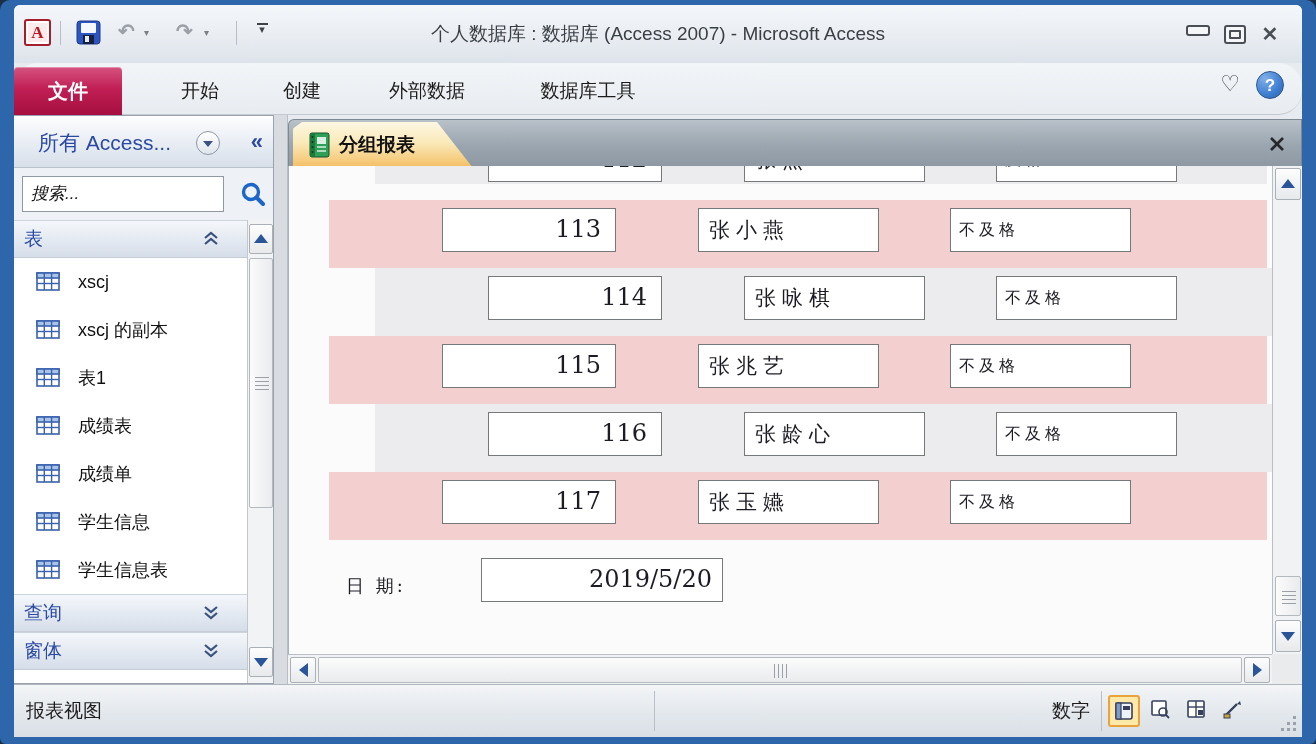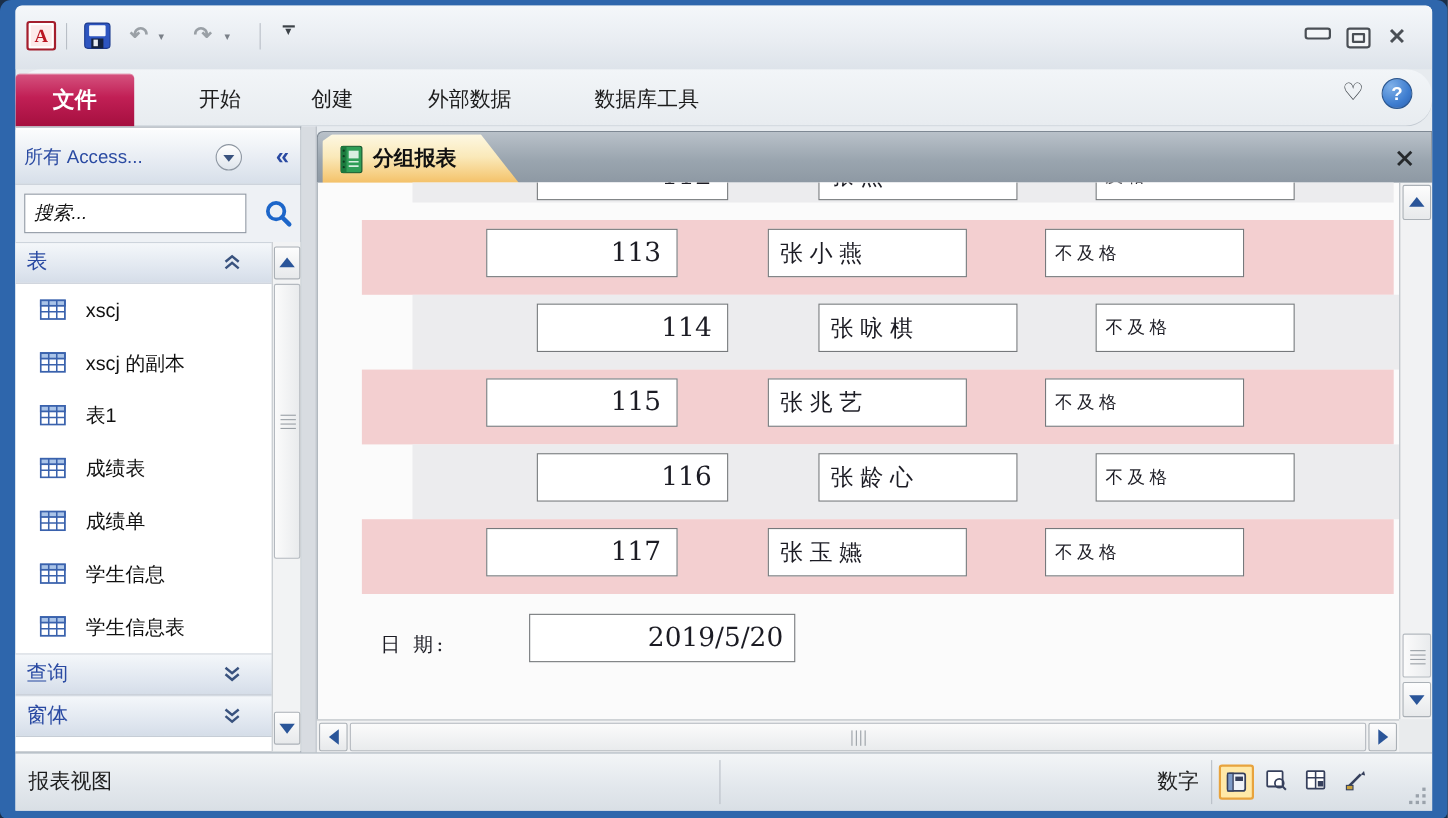--- a/index.html
+++ b/index.html
@@ -44,21 +44,21 @@
   .heart { position:absolute; right:62px; top:8px; font-size:22px; color:#3c4248; }
   .help-btn { position:absolute; right:18px; top:8px; width:28px; height:28px; border-radius:50%;
     background:radial-gradient(circle at 30% 25%,#7fb0e8,#3f7ed0 60%,#2c5fae);
     border:1px solid #2a568f; color:#fff; font-weight:bold; font-size:17px; text-align:center; line-height:27px; }
 
   
   .nav { position:absolute; left:0; top:110px; width:260px; bottom:53px; background:#fff;
     border:1px solid #9aa3ad; border-left:none; }
   .nav-header { position:absolute; left:0; top:2px; width:100%; height:50px;
     background:linear-gradient(180deg,#fbfcfd,#e2e8f0 70%,#d7dfe9); border-bottom:1px solid #b9c2cc; }
-  .nav-title { position:absolute; left:8px; top:0; height:50px; line-height:50px; font-size:17px; color:#2a4aa2; white-space:nowrap; }
+  .nav-title { position:absolute; left:24px; top:0; height:50px; line-height:50px; font-size:21px; color:#2a4aa2; white-space:nowrap; }
   .nav-drop { position:absolute; left:182px; top:13px; width:24px; height:24px; border-radius:50%;
     border:1px solid #8e97a2; background:linear-gradient(#ffffff,#dfe5ec); text-align:center; }
   .nav-drop svg { margin-top:8px; }
   .nav-collapse { position:absolute; right:10px; top:0; height:50px; line-height:48px; font-size:22px; color:#2a4aa2; font-weight:bold; }
   .search-row { position:absolute; left:0; top:52px; width:100%; height:52px; background:#eef1f5; }
   .search-input { position:absolute; left:8px; top:8px; width:202px; height:36px; background:#fff;
     border:1px solid #8f98a3; font-style:italic; font-size:17px; color:#222; padding:0 8px;
     font-family:"Liberation Sans",sans-serif; }
   .search-input::placeholder { color:#111; font-style:italic; }
   .search-btn { position:absolute; right:6px; top:12px; width:28px; height:28px; }
@@ -166,20 +166,21 @@
       </div>
       <span class="undo-btn">↶</span>
       <span class="qat-caret" style="left:130px">▾</span>
       <span class="redo-btn">↷</span>
       <span class="qat-caret" style="left:190px">▾</span>
       <div class="qat-sep" style="left:222px"></div>
       <div class="qat-more">
         <span class="bar"></span>
           <span class="v">▾</span>
       </div>
+      <div class="title-text">个人数据库 : 数据库 (Access 2007)  -  Microsoft Access</div>
       <div class="win-btn btn-min"></div>
       <div class="win-btn btn-restore"></div>
       <div class="win-btn btn-close">✕</div>
     </div>
 
     <div class="ribbon">
       <div class="file-tab">文件</div>
       <div class="rtab t1">开始</div>
       <div class="rtab t2">创建</div>
       <div class="rtab t3">外部数据</div>

